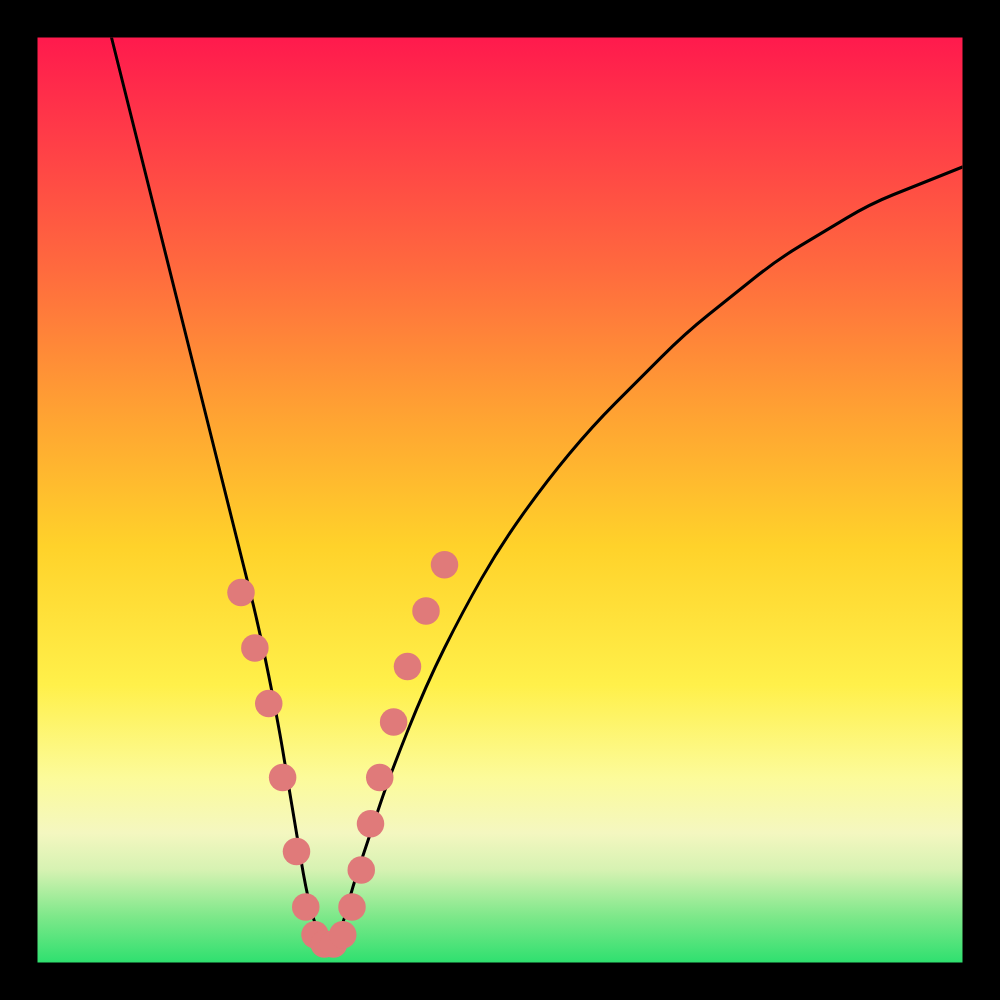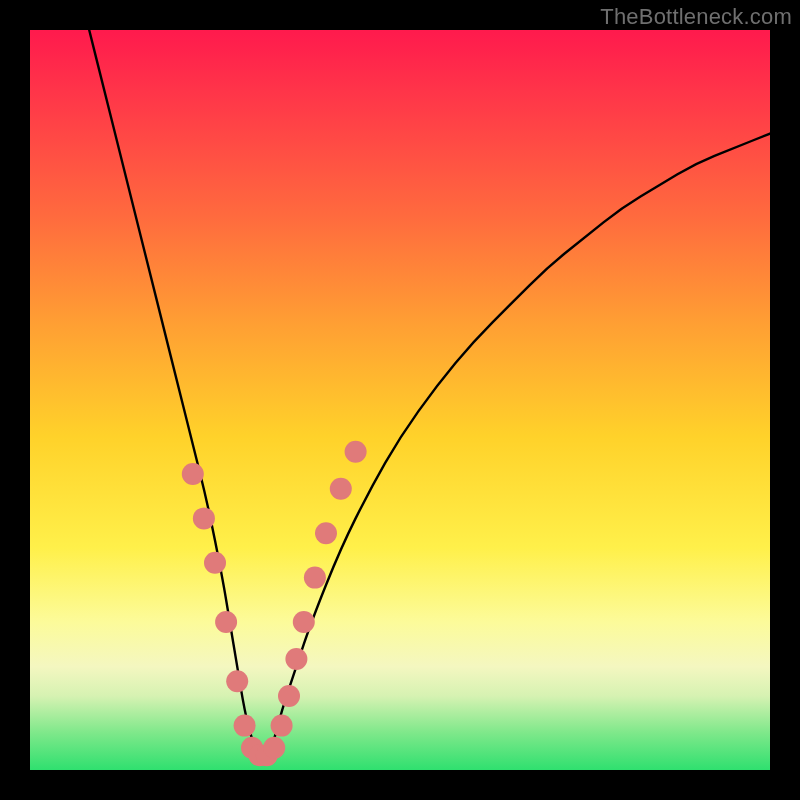--- a/index.html
+++ b/index.html
@@ -53,21 +53,20 @@
   svg {
     position: absolute;
     left: 0;
     top: 0;
   }
 </style>
 </head>
 <body>
 
 <div class="frame">
-  <div class="watermark">TheBottleneck.com</div>
 
   <div class="plot">
     <svg width="740" height="740" viewBox="0 0 740 740">
       <g>
         <path id="curve-path" fill="none" stroke="#000" stroke-width="2.4" stroke-linejoin="round" stroke-linecap="round" d="M 59.2 0.0 Q 59.2 0.0 66.6 29.6 Q 74.0 59.2 81.4 88.8 Q 88.8 118.4 96.2 148.0 Q 103.6 177.6 111.0 207.2 Q 118.4 236.8 125.8 266.4 Q 133.2 296.0 140.6 325.6 Q 148.0 355.2 155.4 384.8 Q 162.8 414.4 170.2 444.0 Q 177.6 473.6 185.0 510.6 Q 192.4 547.6 196.1 569.8 Q 199.8 592.0 203.5 614.2 Q 207.2 636.4 210.9 658.6 Q 214.6 680.8 218.3 695.6 Q 222.0 710.4 225.7 717.8 Q 229.4 725.2 233.1 725.2 Q 236.8 725.2 240.5 717.8 Q 244.2 710.4 247.9 695.6 Q 251.6 680.8 259.0 658.6 Q 266.4 636.4 273.8 614.2 Q 281.2 592.0 296.0 555.0 Q 310.8 518.0 325.6 488.4 Q 340.4 458.8 355.2 432.9 Q 370.0 407.0 388.5 381.1 Q 407.0 355.2 425.5 333.0 Q 444.0 310.8 462.5 292.3 Q 481.0 273.8 499.5 255.3 Q 518.0 236.8 536.5 222.0 Q 555.0 207.2 573.5 192.4 Q 592.0 177.6 610.5 166.5 Q 629.0 155.4 647.5 144.3 Q 666.0 133.2 684.5 125.8 Q 703.0 118.4 721.5 111.0 T 740.0 103.6"></path>
       </g>
       <g id="marker-layer">
           <circle cx="162.8" cy="444.0" r="11" fill="#e07a7a"></circle>
           <circle cx="173.9" cy="488.4" r="11" fill="#e07a7a"></circle>
           <circle cx="185.0" cy="532.8" r="11" fill="#e07a7a"></circle>

